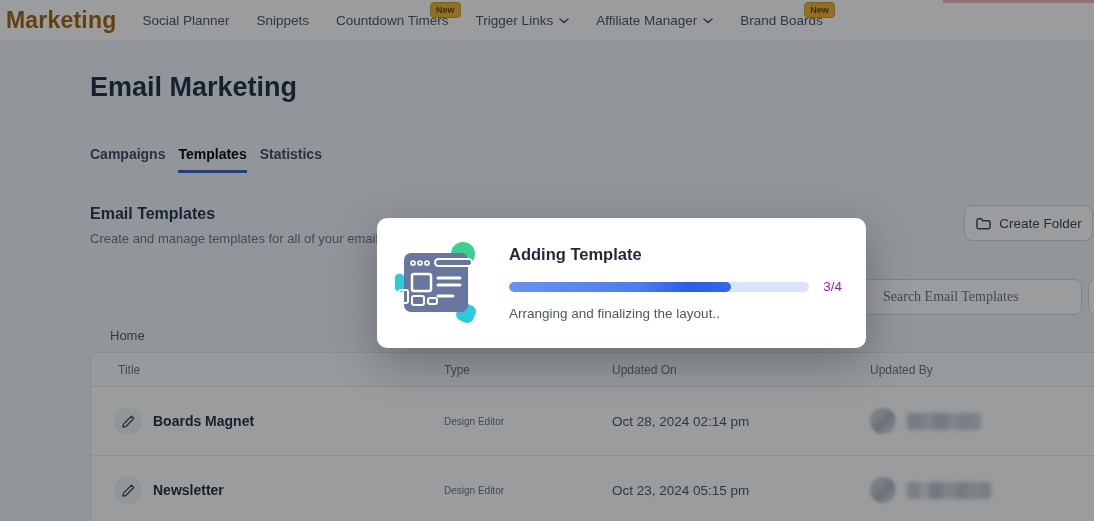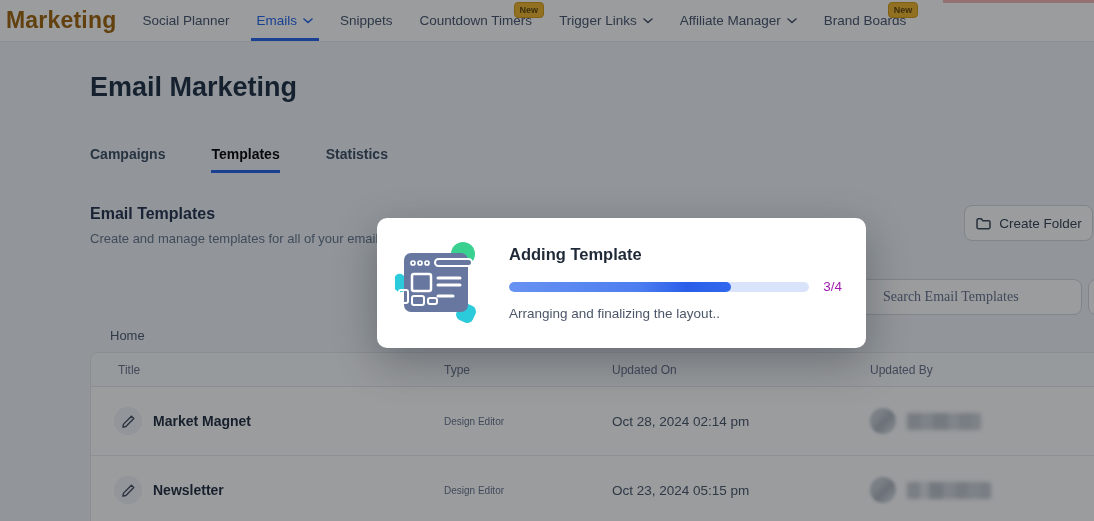--- a/index.html
+++ b/index.html
@@ -17,21 +17,21 @@
   .nav-item.active{color:#2563eb;}
   .nav-item.active::after{content:"";position:absolute;left:-6px;right:-6px;bottom:0;height:3px;background:#2563eb;}
   .nav-badge{position:absolute;top:2px;right:-12px;background:#f0b429;color:#5f4206;
              font-size:9px;font-weight:700;padding:1.5px 5px;border-radius:4px;line-height:1.2;
              border:1px solid #d6990f;}
   .chev{display:inline-flex;margin-top:1px;}
   .red-strip{position:absolute;top:0;left:943px;width:151px;height:3px;background:#f2b5b0;z-index:2;}
 
   
   .page-title{position:absolute;top:72px;left:90px;font-size:27px;font-weight:700;color:#1c2b41;}
-  .tabs{position:absolute;top:146px;left:90px;display:flex;gap:46px;font-size:14px;font-weight:600;color:#3b4a61;}
+  .tabs{position:absolute;top:146px;left:90px;display:flex;gap:13px;font-size:14px;font-weight:600;color:#3b4a61;}
   .tab{padding-bottom:8px;cursor:pointer;}
   .tab.active{color:#000000;border-bottom:3px solid #2361e8;}
 
   .section-title{position:absolute;top:205px;left:90px;font-size:16px;font-weight:700;color:#22304a;}
   .section-sub{position:absolute;top:231px;left:90px;font-size:13px;color:#64748b;white-space:nowrap;}
 
   .btn-create{position:absolute;top:205px;left:964px;width:129px;height:36px;background:#fff;
               border:1px solid #d2d7de;border-radius:8px;display:flex;align-items:center;justify-content:center;
               gap:8px;font-size:13.5px;font-weight:500;color:#333f51;cursor:pointer;box-sizing:border-box;}
   .search-input{position:absolute;top:279px;left:860px;width:222px;height:36px;background:#fff;
@@ -83,28 +83,20 @@
 <body>
 
 <div id="app">
 
   <div class="topnav">
     <div class="brand">Marketing</div>
     <div class="nav-items">
       <div class="nav-item">
         <span>Social Planner</span>
       </div>
-      <div class="nav-item active">
-        <span>Emails</span>
-        <span class="chev">
-          <svg width="10" height="6">
-              <path d="M1 1l4 3.5L9 1" stroke="currentColor" stroke-width="1.6" fill="none" stroke-linecap="round"></path>
-            </svg>
-        </span>
-      </div>
       <div class="nav-item">
         <span>Snippets</span>
       </div>
       <div class="nav-item">
         <span>Countdown Timers</span>
         <span class="nav-badge">New</span>
       </div>
       <div class="nav-item">
         <span>Trigger Links</span>
         <span class="chev">
@@ -161,21 +153,21 @@
       <div class="c4">Updated By</div>
     </div>
 
     <div class="tr">
       <div class="c1">
         <span class="icon-circle">
           <svg width="15" height="15" viewBox="0 0 16 16">
               <path d="M11.1 2.4l2.5 2.5-8.4 8.4-3.2.7.7-3.2z" fill="none" stroke="#3f4a5c" stroke-width="1.5" stroke-linejoin="round"></path>
             </svg>
         </span>
-        <span class="row-title">Market Magnet</span>
+        <span class="row-title">Boards Magnet</span>
       </div>
       <div class="c2 row-type">Design Editor</div>
       <div class="c3 row-date">Oct 28, 2024 02:14 pm</div>
       <div class="c4">
         <span class="avatar"></span>
         <span class="redact" style="width:74px;">
           <span style="width:14px;background:#c3c8cf;"></span>
             <span style="width:12px;background:#d0d5db;"></span>
             <span style="width:15px;background:#bfc5cc;"></span>
             <span style="width:11px;background:#d3d7dd;"></span>

